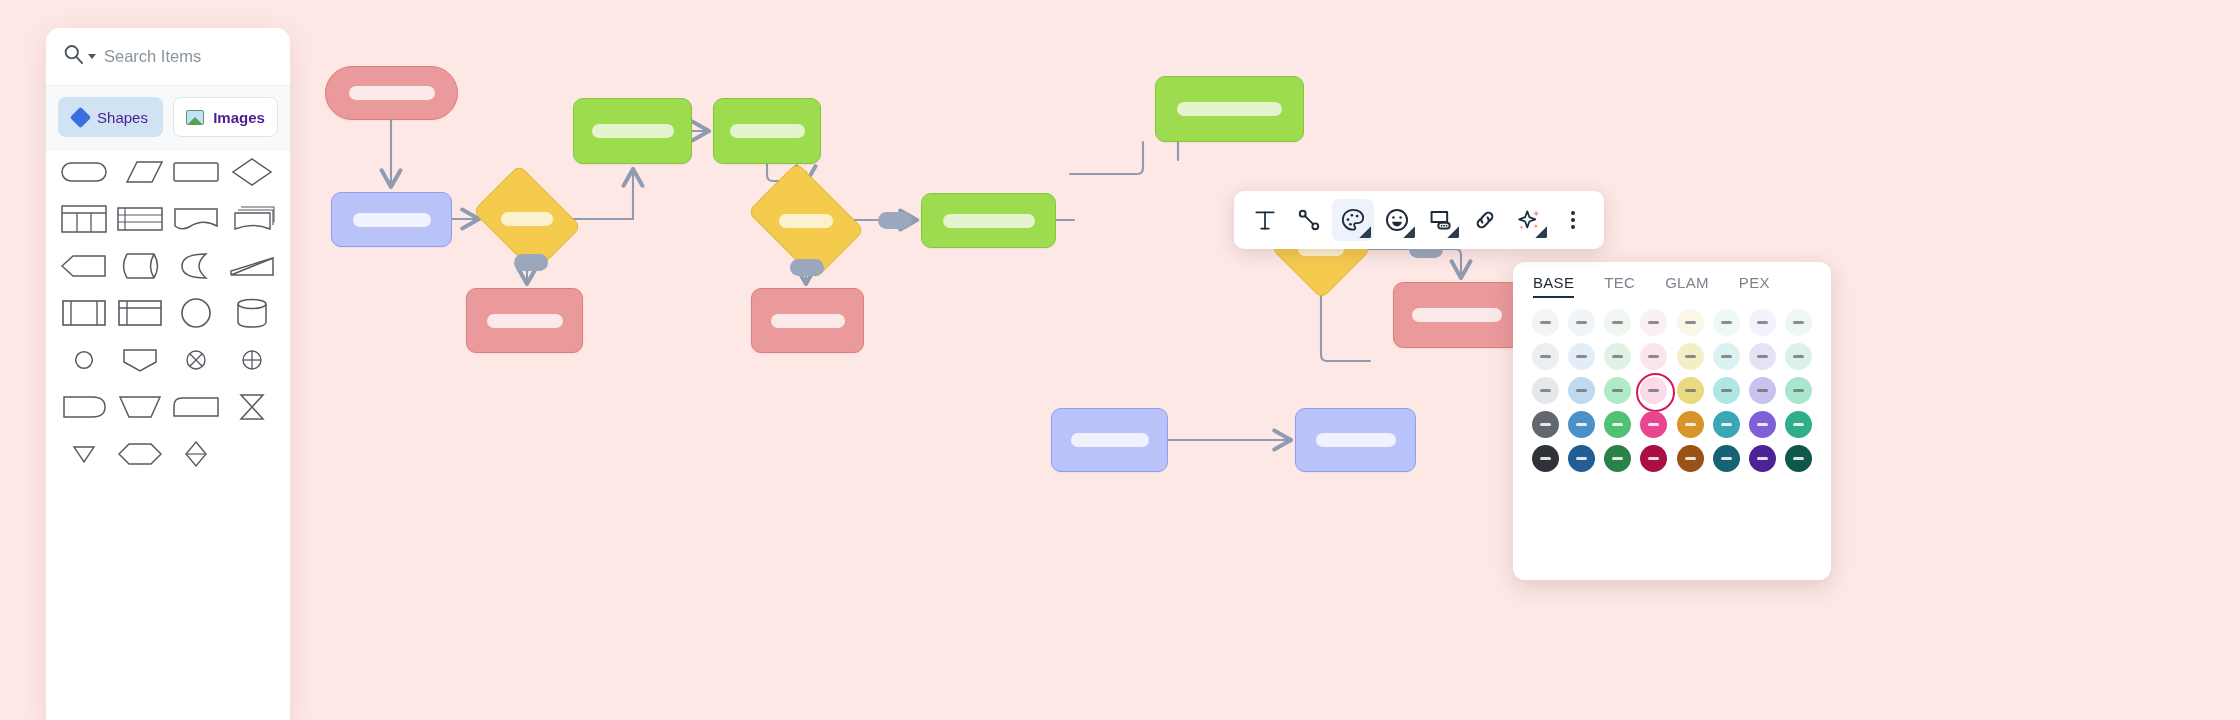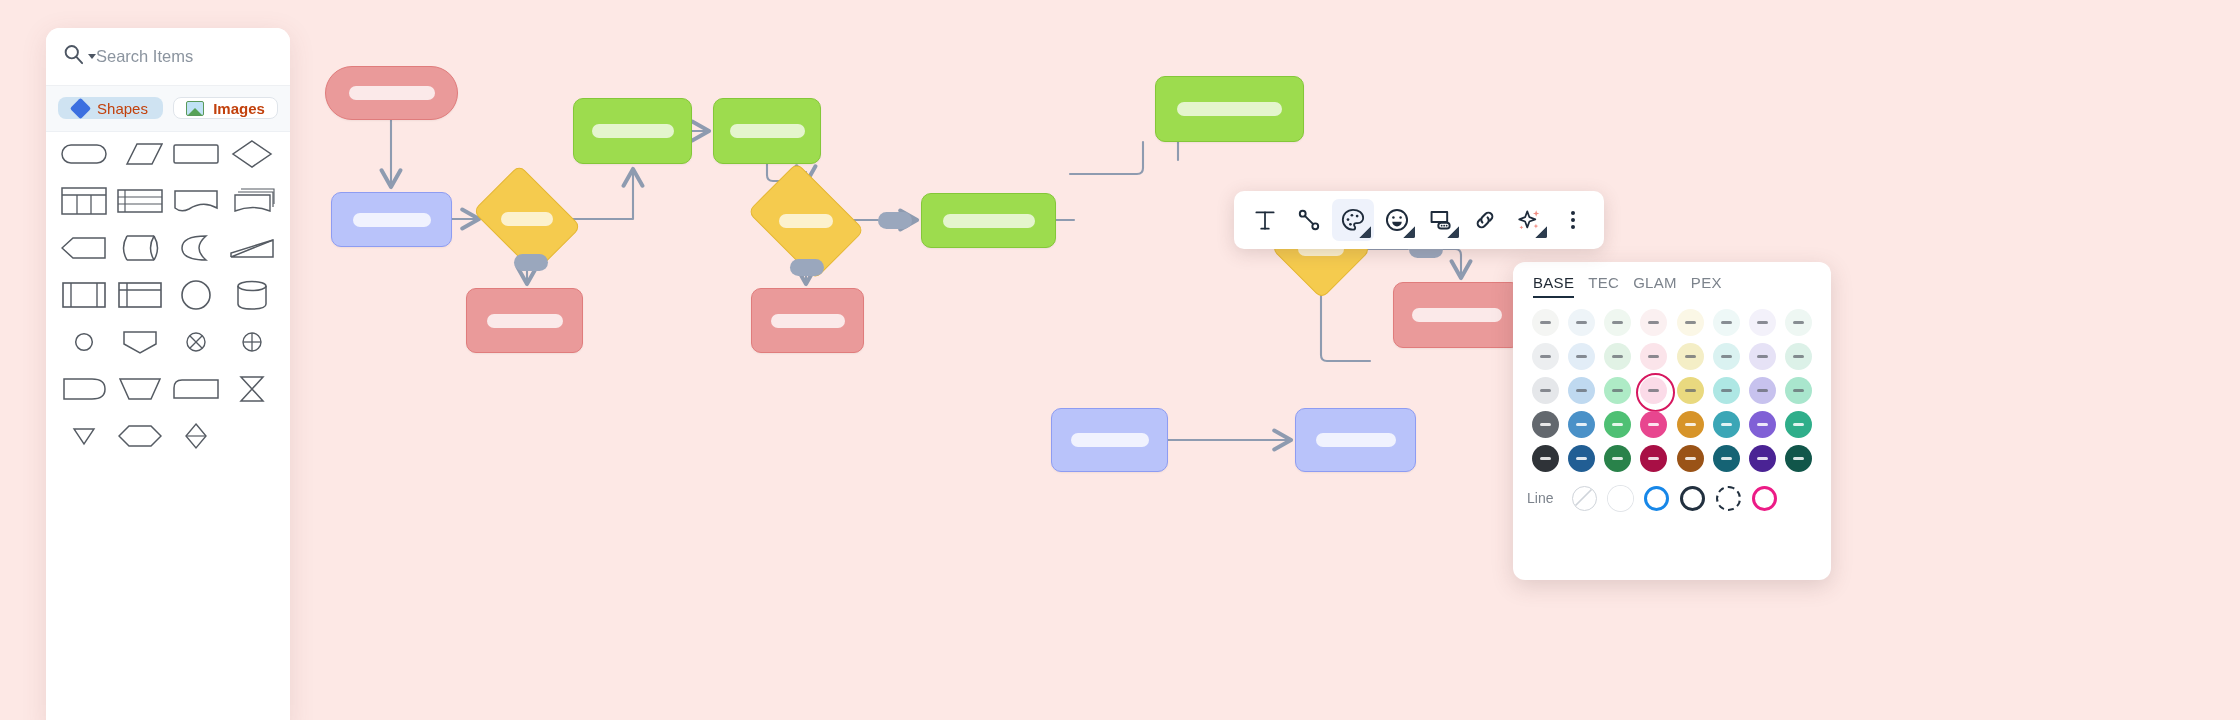--- a/index.html
+++ b/index.html
@@ -51,21 +51,21 @@
     position: absolute; left: 46px; top: 28px;
     width: 244px; height: 700px;
     background: #ffffff;
     border-radius: 14px 14px 0 0;
     box-shadow: 0 6px 26px rgba(120,70,70,0.13);
     overflow: hidden;
     display: flex; flex-direction: column;
   }
   #search-row {
     height: 58px; display: flex; align-items: center;
-    padding: 0 14px 0 16px; 
+    padding: 0 14px 0 16px; gap: 8px;
     border-bottom: 1px solid #eef0f3;
     background: #fff;
   }
   #search-icon-wrap { display: flex; align-items: center; gap: 3px; cursor: pointer; }
   .caret-dn {
     width: 0; height: 0;
     border-left: 4.5px solid transparent;
     border-right: 4.5px solid transparent;
     border-top: 5.5px solid #4d5663;
   }
@@ -76,23 +76,23 @@
     background: transparent;
   }
   #search-input::placeholder { color: #8b949f; }
 
   #tabs-row {
     display: flex; gap: 10px; padding: 11px 12px 12px 12px;
     background: #f7f9fb;
     border-bottom: 1px solid #edf0f4;
   }
   .tab {
-    flex: 1; height: 22px; border-radius: 8px;
+    flex: 1; height: 40px; border-radius: 8px;
     display: flex; align-items: center; justify-content: center; gap: 9px;
-    font-size: 15px; color: #c2410c; cursor: pointer;
+    font-size: 15px; color: #4c1d95; cursor: pointer;
     border: 1px solid transparent;
   }
   .tab.active { background: #cfe3f2; }
   .tab.inactive { background: #ffffff; border-color: #dfe4ea; font-weight: bold; }
   .diamond-ico {
     width: 15px; height: 15px; background: #3b6fe0;
     transform: rotate(45deg); border-radius: 2px;
   }
   .image-ico {
     width: 18px; height: 15px; border: 1.6px solid #5a9a5a;
@@ -158,21 +158,21 @@
   #color-panel {
     position: absolute; left: 1513px; top: 262px;
     width: 318px; height: 318px;
     background: #fff; border-radius: 12px;
     box-shadow: 0 6px 22px rgba(90,60,60,0.18);
     z-index: 35;
     padding: 12px 0 0 0;
     display: flex; flex-direction: column;
   }
   #palette-tabs {
-    display: flex; gap: 14px; padding: 0 20px 0 20px;
+    display: flex; gap: 30px; padding: 0 20px 0 20px;
   }
   .pal-tab {
     font-size: 15px; color: #7c838c; cursor: pointer;
     padding-bottom: 5px; letter-spacing: 0.3px;
   }
   .pal-tab.active { color: #1f2833; border-bottom: 2.5px solid #1b2d3e; }
 
   #swatch-grid {
     display: grid; grid-template-columns: repeat(8, 1fr);
     row-gap: 3px; padding: 9px 14px 6px 14px;
@@ -785,29 +785,14 @@
           <span class="minus" style="background: rgba(255, 255, 255, 0.85);"></span>
         </div>
       </div>
       <div class="sw-cell">
         <div class="sw" style="background: rgb(17, 86, 74);">
           <span class="minus" style="background: rgba(255, 255, 255, 0.85);"></span>
         </div>
       </div>
     </div>
 
-  <div class="lf-row">
-    <span class="lf-label">Line</span>
-    <div id="line-opts" style="display:flex;gap:11px;align-items:center;">
-        <div class="lf-opt" style="border: 1.7px solid rgb(207, 212, 218);">
-          <svg width="25" height="25" style="position:absolute;left:-1.7px;top:-1.7px">
-            <line x1="4.5" y1="20.5" x2="20.5" y2="4.5" stroke="#cfd4da" stroke-width="1.7"></line>
-          </svg>
-        </div>
-        <div class="lf-opt ring" style="border-color: rgb(255, 255, 255); box-shadow: rgb(226, 229, 233) 0px 0px 0px 1px;"></div>
-        <div class="lf-opt ring" style="border-color: rgb(23, 135, 232);"></div>
-        <div class="lf-opt ring" style="border-color: rgb(34, 48, 63);"></div>
-        <div class="lf-opt" style="border: 2.6px dashed rgb(34, 48, 63);"></div>
-        <div class="lf-opt ring" style="border-color: rgb(236, 27, 134);"></div>
-      </div>
-  </div>
 
 </div>
 
 </body></html>

